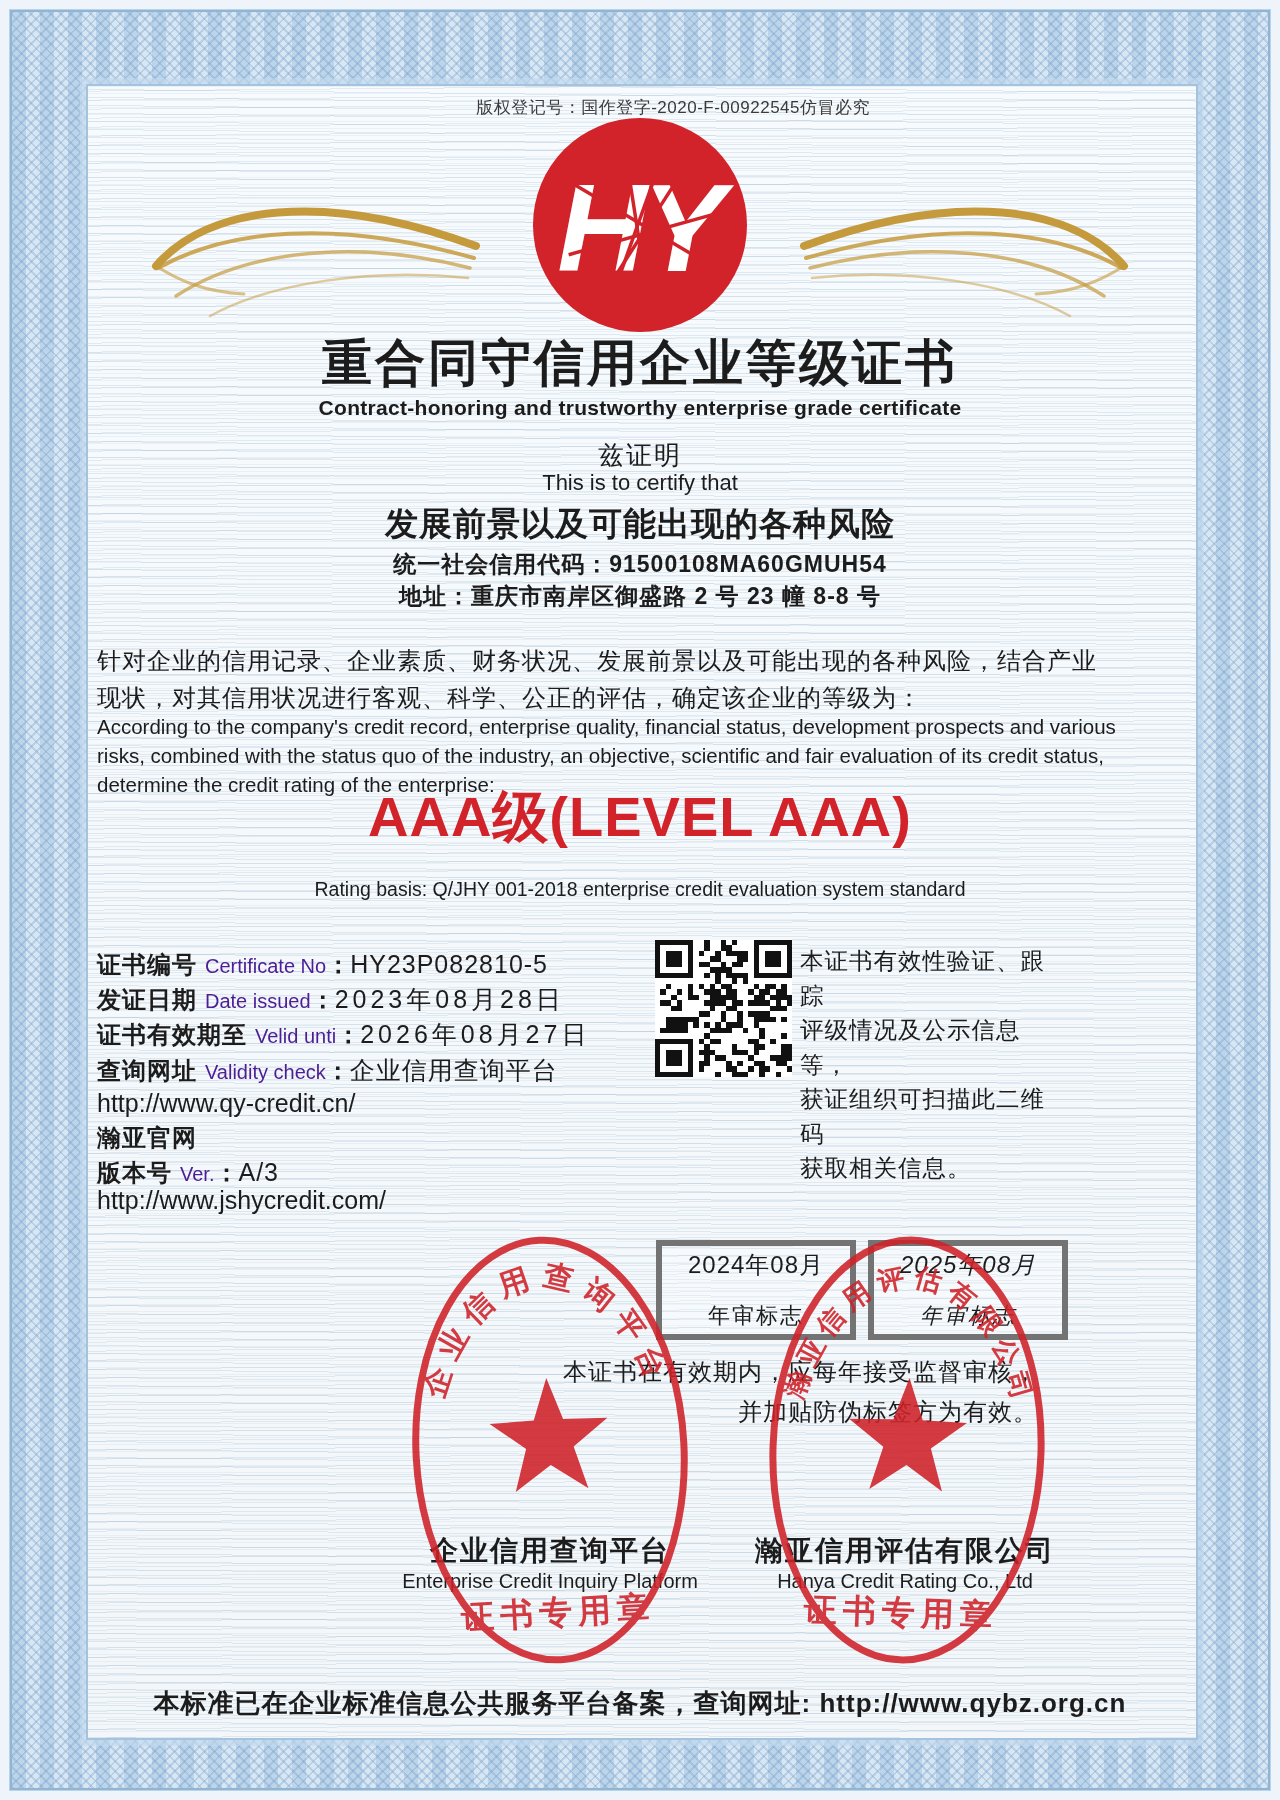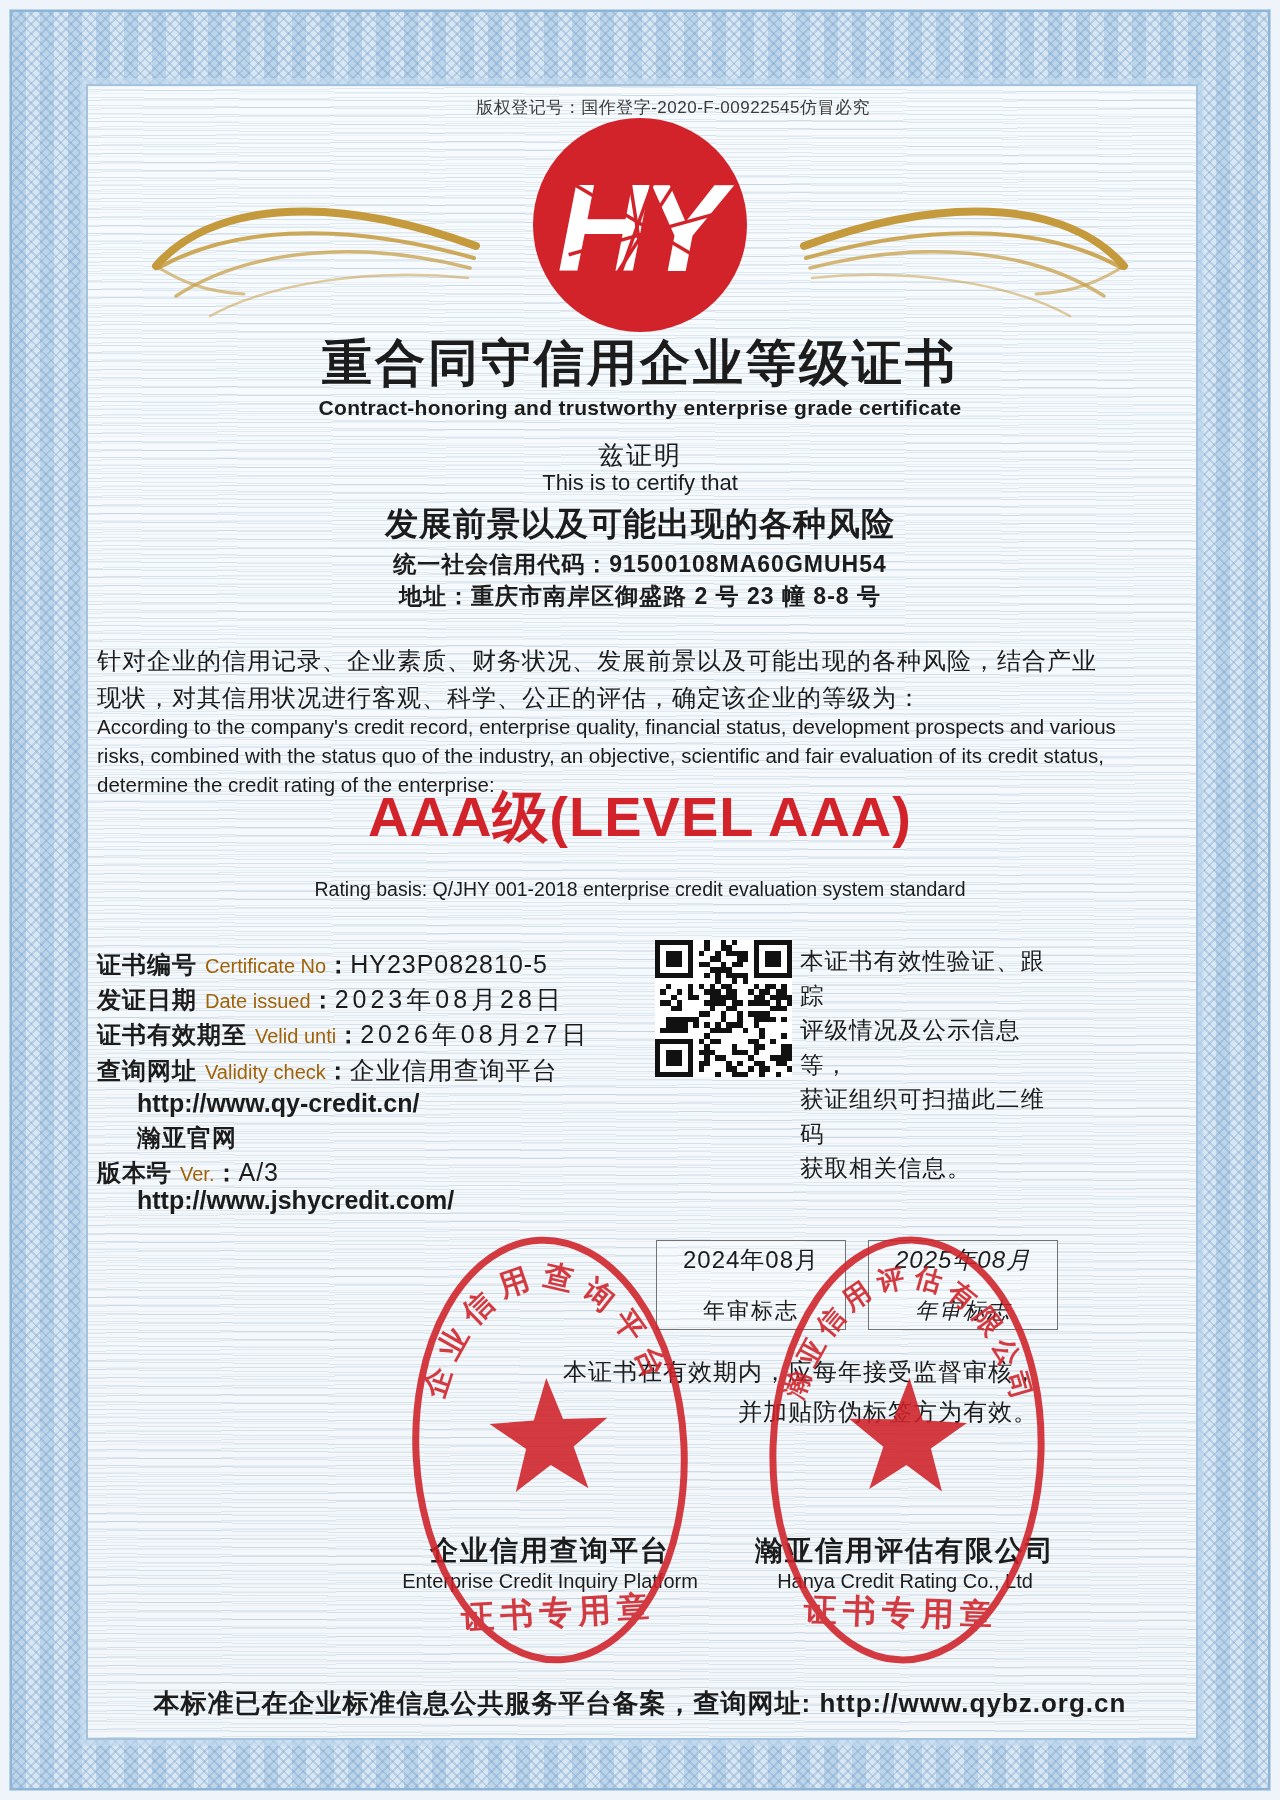--- a/index.html
+++ b/index.html
@@ -44,31 +44,31 @@
   .code{top:549px;font-size:23px;font-weight:600;letter-spacing:1px;}
   .addr{top:581px;font-size:23px;font-weight:600;letter-spacing:1px;}
   .para-zh{left:97px;width:1086px;font-size:24px;font-weight:500;letter-spacing:1px;}
   .pz1{top:645px;} .pz2{top:682px;}
   .para-en{left:97px;top:712px;width:1030px;font-size:20.5px;line-height:29px;}
   .grade{top:780px;font-size:56px;font-weight:900;letter-spacing:1px;}
   .basis-zh{top:852px;font-size:20px;font-weight:600;}
   .basis-en{top:878px;font-size:19.5px;}
   .drow{left:97px;display:flex;align-items:baseline;font-size:24px;}
   .drow .zh{font-weight:600;letter-spacing:1px;}
-  .drow .en{font-size:20px;color:#a16207;margin-left:8px;}
+  .drow .en{font-size:20px;color:#4c1d95;margin-left:8px;}
   .drow .sep{font-weight:600;}
   .drow .val{font-size:25px;font-weight:500;letter-spacing:1px;}
   .drow .val.spaced{letter-spacing:4px;}
-  .drow .url{font-size:25px;font-weight:700;margin-left:40px;}
+  .drow .url{font-size:25px;font-weight:400;}
   .r1{top:940px;margin-top:9px;} .r2{top:983px;} .r3{top:1018px;} .r4{top:1054px;}
   .r5{top:1089px;} .r6{top:1122px;flex-direction:column;} .r7{top:1157px;}
   .qr{left:655px;top:940px;width:137px;height:137px;z-index:4;}
   .qr svg{width:100%;height:100%;}
   .qr-caption{left:800px;top:944px;width:256px;font-size:23.5px;font-weight:500;line-height:34.5px;letter-spacing:1px;}
-  .rev-box{width:188px;height:88px;border:1px solid #737373;display:flex;flex-direction:column;align-items:center;justify-content:center;gap:20px;z-index:3;background:rgba(255,255,255,.25);}
+  .rev-box{width:188px;height:88px;border:6px solid #737373;display:flex;flex-direction:column;align-items:center;justify-content:center;gap:20px;z-index:3;background:rgba(255,255,255,.25);}
   .rev-box .l1{font-size:24px;font-weight:500;letter-spacing:1px;}
   .rev-box .l2{font-size:22px;font-weight:500;letter-spacing:2px;}
   .rb1{left:656px;top:1240px;} .rb2{left:868px;top:1240px;font-style:italic;}
   .rev-note{left:560px;top:1352px;width:478px;text-align:right;font-size:24px;font-weight:500;line-height:40px;letter-spacing:1px;z-index:3;}
   .seal{width:290px;height:436px;z-index:5;opacity:.88;}
   .seal.l{left:405px;top:1232px;transform:rotate(-3deg);}
   .seal.r{left:762px;top:1232px;transform:rotate(2deg);}
   .org-zh{font-size:28px;font-weight:bold;text-align:center;letter-spacing:2px;z-index:4;}
   .org-en{font-size:20px;text-align:center;z-index:4;}
   .oz-l{left:385px;top:1532px;width:330px;} .oe-l{left:355px;top:1570px;width:390px;}

